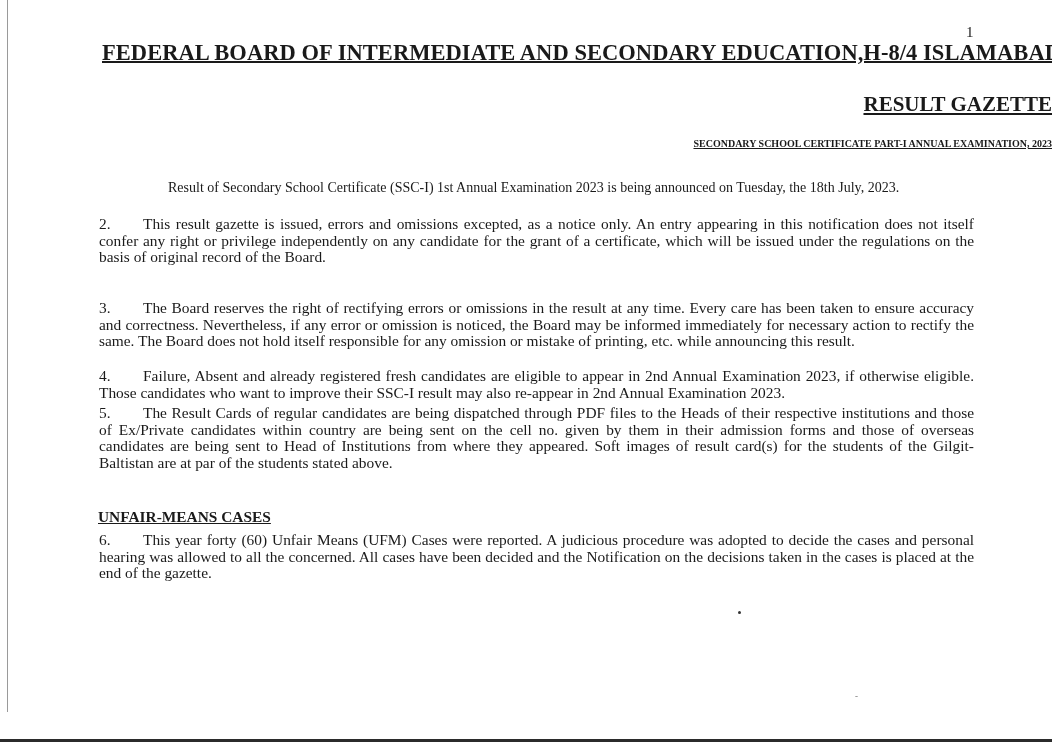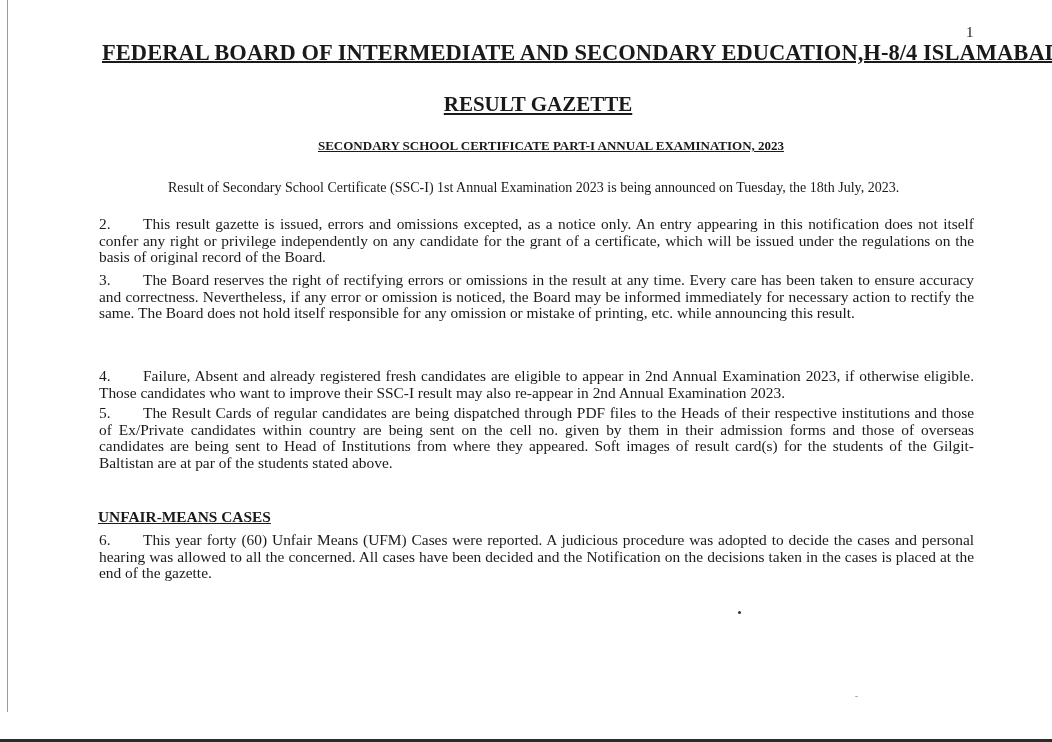--- a/index.html
+++ b/index.html
@@ -21,27 +21,27 @@
     .page-number {
       position: absolute; left: 966px; top: 24px;
       font-size: 15px;
     }
     .main-title {
       position: absolute; left: 102px; top: 40px; width: 870px;
       font-size: 22.5px; font-weight: bold; text-decoration: underline;
       text-decoration-thickness: 2px; white-space: nowrap; letter-spacing: 0.05px;
     }
     .gazette-title {
-      position: absolute; left: 0; top: 92px; width: 1052px; text-align: center;
+      position: absolute; left: 0; top: 92px; width: 1052px; text-align: right;
       font-size: 21px; font-weight: bold; text-decoration: underline;
       padding-left: 24px; box-sizing: border-box;
     }
     .exam-title {
-      position: absolute; left: 0; top: 138px; width: 1052px; text-align: center;
-      font-size: 13px; font-weight: bold; text-decoration: underline;
+      position: absolute; left: 0; top: 138px; width: 1052px; text-align: right;
+      font-size: 10px; font-weight: bold; text-decoration: underline;
       padding-left: 50px; box-sizing: border-box;
     }
     .intro {
       position: absolute; left: 143px; top: 180px; width: 900px;
       font-size: 14px; white-space: nowrap; margin-left: 25px;
     }
     .para {
       position: absolute; left: 99px; width: 875px;
       font-size: 15.4px; line-height: 16.6px; text-align: justify;
       text-align-last: left;
@@ -67,21 +67,21 @@
 <div class="gazette-title">RESULT GAZETTE</div>
 
 <div class="exam-title">SECONDARY SCHOOL CERTIFICATE PART-I ANNUAL EXAMINATION, 2023</div>
 
 <div class="intro">Result of Secondary School Certificate (SSC-I) 1st Annual Examination 2023 is being announced on Tuesday, the 18th July, 2023.</div>
 
 <div class="para" style="top:216px;font-family:Liberation Serif, serif;">
   <span class="num">2.</span><span>This result gazette is issued, errors and omissions excepted, as a notice only. An entry appearing in this notification does not itself confer any right or privilege independently on any candidate for the grant of a certificate, which will be issued under the regulations on the basis of original record of the Board.</span>
 </div>
 
-<div class="para" style="top:272px;">
+<div class="para" style="top:300px;">
   <span class="num">3.</span><span>The Board reserves the right of rectifying errors or omissions in the result at any time. Every care has been taken to ensure accuracy and correctness. Nevertheless, if any error or omission is noticed, the Board may be informed immediately for necessary action to rectify the same. The Board does not hold itself responsible for any omission or mistake of printing, etc. while announcing this result.</span>
 </div>
 
 <div class="para" style="top:368px;">
   <span class="num">4.</span><span>Failure, Absent and already registered fresh candidates are eligible to appear in 2nd Annual Examination 2023, if otherwise eligible. Those candidates who want to improve their SSC-I result may also re-appear in 2nd Annual Examination 2023.</span>
 </div>
 
 <div class="para" style="top:405px;">
   <span class="num">5.</span><span>The Result Cards of regular candidates are being dispatched through PDF files to the Heads of their respective institutions and those of Ex/Private candidates within country are being sent on the cell no. given by them in their admission forms and those of overseas candidates are being sent to Head of Institutions from where they appeared. Soft images of result card(s) for the students of the Gilgit-Baltistan are at par of the students stated above.</span>
 </div>

